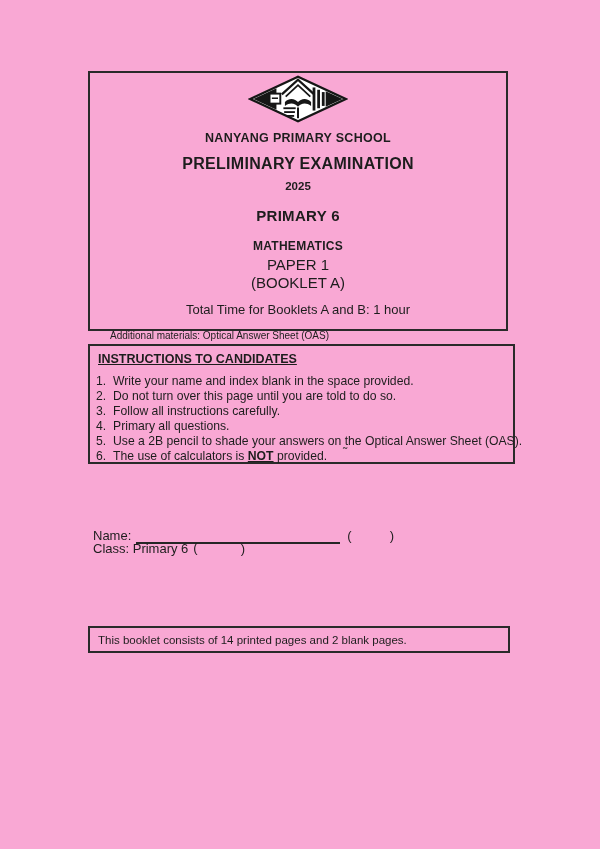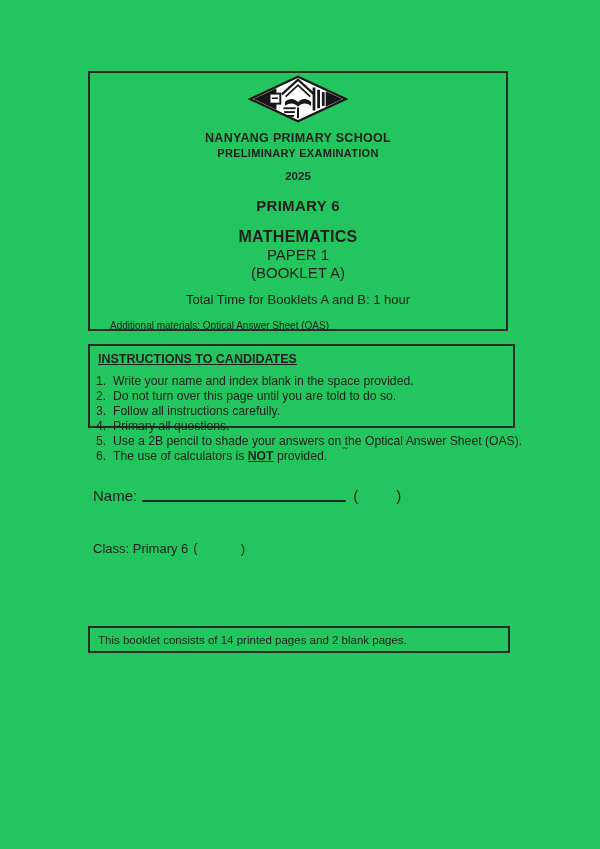--- a/index.html
+++ b/index.html
@@ -4,72 +4,72 @@
 <style>
   * { margin: 0; padding: 0; box-sizing: border-box; }
   html, body { width: 600px; height: 849px; }
   body {
     background: #ffffff;
     font-family: "Liberation Sans", sans-serif;
     color: #1d1d1d;
     position: relative;
     overflow: hidden;
   }
-  .scan-page { position: absolute; inset: 0; background: #22c55e; }
+  .scan-page { position: absolute; inset: 0; background: #f9a8d4; }
 
   
   .header-box {
     position: absolute;
     left: 88px; top: 71px;
     width: 420px; height: 260px;
     border: 2px solid #2a2a2a;
     display: flex;
     flex-direction: column;
     align-items: center;
   }
   .crest { margin-top: 0px; }
   .school-line  { font-weight: bold; font-size: 12.5px; line-height: 15px; letter-spacing: .3px; margin-top: 2px; }
-  .exam-line    { font-weight: bold; font-size: 11px; line-height: 15px; letter-spacing: .3px; }
+  .exam-line    { font-weight: bold; font-size: 16px; line-height: 15px; letter-spacing: .3px; margin-top: 10px; }
   .year-line    { font-weight: bold; font-size: 11.5px; line-height: 14px; margin-top: 8px; }
   .level-line   { font-weight: bold; font-size: 15px;  line-height: 18px; margin-top: 14px; letter-spacing: .3px; }
-  .subject-line { font-weight: bold; font-size: 16px;  line-height: 19px; margin-top: 12px; letter-spacing: .3px; }
+  .subject-line { font-weight: bold; font-size: 12px;  line-height: 19px; margin-top: 12px; letter-spacing: .3px; }
   .paper-line   { font-weight: normal; font-size: 15px;  line-height: 18px; }
   .booklet-line { font-size: 15px; line-height: 18px; }
   .time-line    { font-size: 13px; line-height: 16px; margin-top: 10px; }
   .materials-line {
     font-size: 10px; line-height: 15px; margin-top: 10px;
     align-self: flex-start; padding-left: 20px;
   }
 
   
   .instructions-box {
     position: absolute;
     left: 88px; top: 344px;
-    width: 427px; height: 84px;
+    width: 427px; height: 120px;
     border: 2px solid #2a2a2a;
     padding: 6px 3px 0 6px;
   }
   .instructions-title {
     font-weight: bold; font-size: 12.5px;
     text-decoration: underline;
     padding-left: 2px;
   }
   .instructions-list { list-style: none; margin-top: 8px; }
   .instructions-list li {
     display: flex; font-size: 12.2px; line-height: 14.9px; white-space: nowrap;
   }
   .li-num { width: 17px; flex: 0 0 17px; }
   .li-strong { font-weight: bold; text-decoration: underline; white-space: pre; }
   .li-pre, .li-post { white-space: pre; }
   .scan-artifact { margin-left: 16px; font-size: 13px; color: #3a3a3a; position: relative; top: -3px; }
 
   
   .name-row {
-    position: absolute; left: 93px; top: 488px;
-    font-size: 15px; display: flex; height: 16px;
+    position: absolute; left: 93px; top: 528px;
+    font-size: 13px; display: flex; align-items: flex-end; height: 16px;
   }
   .name-label { line-height: 16px; }
   .name-field-line {
     display: inline-block; width: 204px; margin-left: 5px;
     border-bottom: 2px solid #262626; height: 14px;
   }
   .paren-open { margin-left: 7px; line-height: 16px; }
   .paren-close-name { margin-left: 38px; line-height: 16px; }
   .class-row {
     position: absolute; left: 93px; top: 540px;

